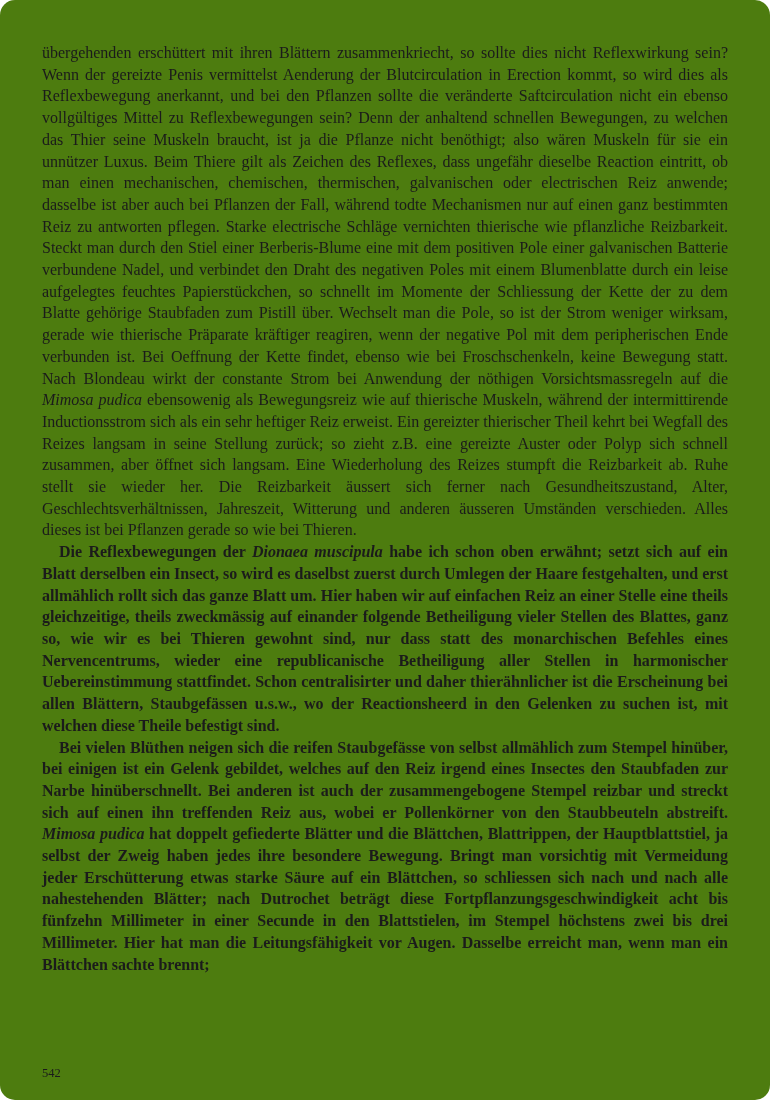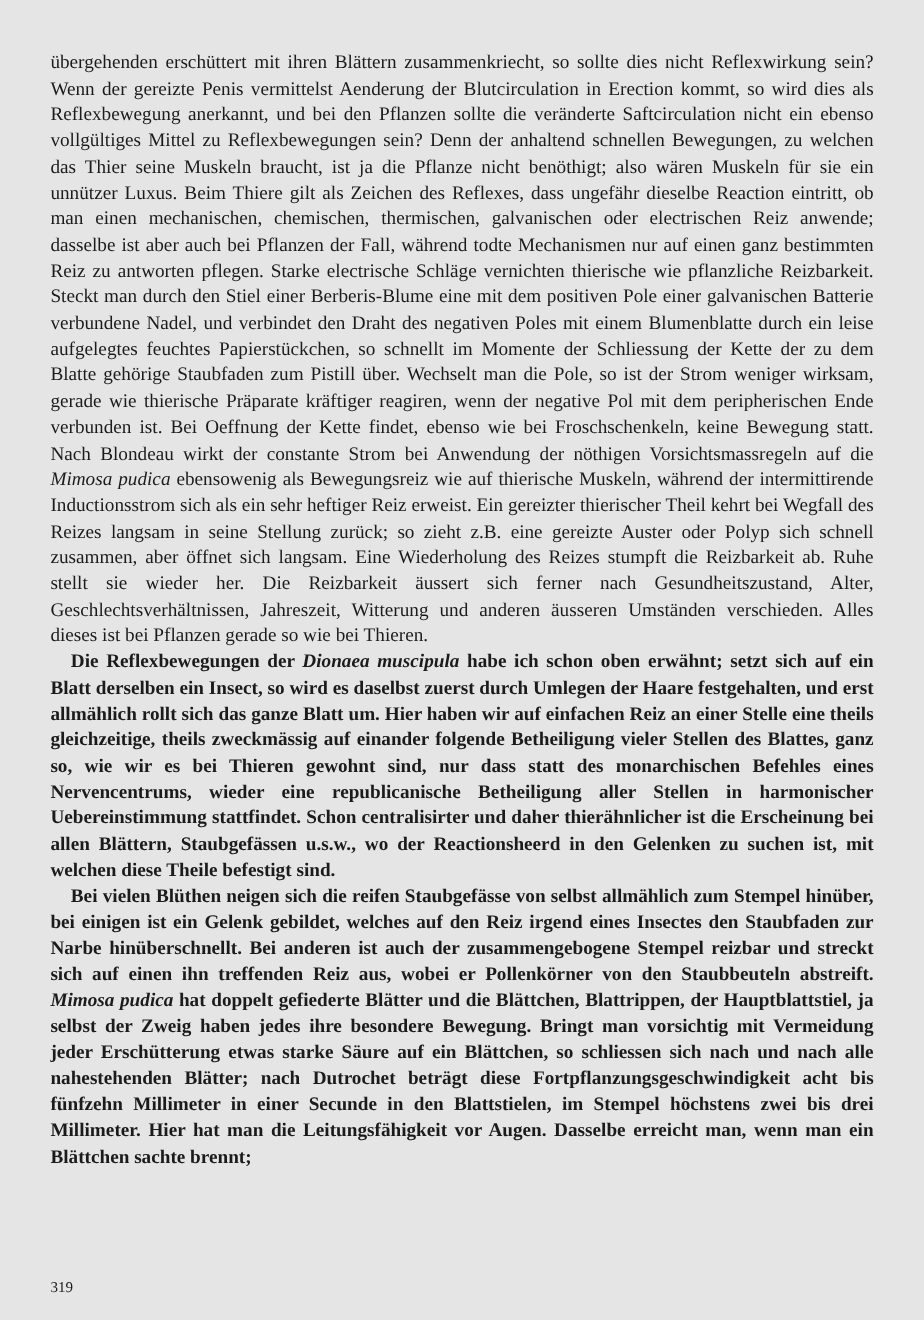--- a/index.html
+++ b/index.html
@@ -4,23 +4,24 @@
 <style>
   html, body {
     margin: 0;
     padding: 0;
     background: #ffffff;
   }
   .page {
     position: relative;
     width: 770px;
     height: 1100px;
-    background: #e5e5e5;
+    background: #4d7c0f;
     overflow: hidden;
     box-sizing: border-box;
+    border-radius: 15px;
   }
   .text-block {
     position: absolute;
     top: 42px;
     left: 42px;
     width: 686px;
     font-family: "Liberation Serif", "DejaVu Serif", serif;
     font-size: 16px;
     line-height: 21.7px;
     color: #1b1b1b;
@@ -48,14 +49,14 @@
 </style>
 </head>
 <body>
 
 <div class="page">
   <div class="text-block">
       <p><span>übergehenden erschüttert mit ihren Blättern zusammenkriecht, so sollte dies nicht Reflexwirkung sein? Wenn der gereizte Penis vermittelst Aenderung der Blutcirculation in Erection kommt, so wird dies als Reflexbewegung anerkannt, und bei den Pflanzen sollte die veränderte Saftcirculation nicht ein ebenso vollgültiges Mittel zu Reflexbewegungen sein? Denn der anhaltend schnellen Bewegungen, zu welchen das Thier seine Muskeln braucht, ist ja die Pflanze nicht benöthigt; also wären Muskeln für sie ein unnützer Luxus. Beim Thiere gilt als Zeichen des Reflexes, dass ungefähr dieselbe Reaction eintritt, ob man einen mechanischen, chemischen, thermischen, galvanischen oder electrischen Reiz anwende; dasselbe ist aber auch bei Pflanzen der Fall, während todte Mechanismen nur auf einen ganz bestimmten Reiz zu antworten pflegen. Starke electrische Schläge vernichten thierische wie pflanzliche Reizbarkeit. Steckt man durch den Stiel einer Berberis-Blume eine mit dem positiven Pole einer galvanischen Batterie verbundene Nadel, und verbindet den Draht des negativen Poles mit einem Blumenblatte durch ein leise aufgelegtes feuchtes Papierstückchen, so schnellt im Momente der Schliessung der Kette der zu dem Blatte gehörige Staubfaden zum Pistill über. Wechselt man die Pole, so ist der Strom weniger wirksam, gerade wie thierische Präparate kräftiger reagiren, wenn der negative Pol mit dem peripherischen Ende verbunden ist. Bei Oeffnung der Kette findet, ebenso wie bei Froschschenkeln, keine Bewegung statt. Nach Blondeau wirkt der constante Strom bei Anwendung der nöthigen Vorsichtsmassregeln auf die </span><span class="italic">Mimosa pudica</span><span> ebensowenig als Bewegungsreiz wie auf thierische Muskeln, während der intermittirende Inductionsstrom sich als ein sehr heftiger Reiz erweist. Ein gereizter thierischer Theil kehrt bei Wegfall des Reizes langsam in seine Stellung zurück; so zieht z.B. eine gereizte Auster oder Polyp sich schnell zusammen, aber öffnet sich langsam. Eine Wiederholung des Reizes stumpft die Reizbarkeit ab. Ruhe stellt sie wieder her. Die Reizbarkeit äussert sich ferner nach Gesundheitszustand, Alter, Geschlechtsverhältnissen, Jahreszeit, Witterung und anderen äusseren Umständen verschieden. Alles dieses ist bei Pflanzen gerade so wie bei Thieren.</span></p>
       <p class="indent"><span>Die Reflexbewegungen der </span><span class="italic">Dionaea muscipula</span><span> habe ich schon oben erwähnt; setzt sich auf ein Blatt derselben ein Insect, so wird es daselbst zuerst durch Umlegen der Haare festgehalten, und erst allmählich rollt sich das ganze Blatt um. Hier haben wir auf einfachen Reiz an einer Stelle eine theils gleichzeitige, theils zweckmässig auf einander folgende Betheiligung vieler Stellen des Blattes, ganz so, wie wir es bei Thieren gewohnt sind, nur dass statt des monarchischen Befehles eines Nervencentrums, wieder eine republicanische Betheiligung aller Stellen in harmonischer Uebereinstimmung stattfindet. Schon centralisirter und daher thierähnlicher ist die Erscheinung bei allen Blättern, Staubgefässen u.s.w., wo der Reactionsheerd in den Gelenken zu suchen ist, mit welchen diese Theile befestigt sind.</span></p>
       <p class="indent"><span>Bei vielen Blüthen neigen sich die reifen Staubgefässe von selbst allmählich zum Stempel hinüber, bei einigen ist ein Gelenk gebildet, welches auf den Reiz irgend eines Insectes den Staubfaden zur Narbe hinüberschnellt. Bei anderen ist auch der zusammengebogene Stempel reizbar und streckt sich auf einen ihn treffenden Reiz aus, wobei er Pollenkörner von den Staubbeuteln abstreift. </span><span class="italic">Mimosa pudica</span><span> hat doppelt gefiederte Blätter und die Blättchen, Blattrippen, der Hauptblattstiel, ja selbst der Zweig haben jedes ihre besondere Bewegung. Bringt man vorsichtig mit Vermeidung jeder Erschütterung etwas starke Säure auf ein Blättchen, so schliessen sich nach und nach alle nahestehenden Blätter; nach Dutrochet beträgt diese Fortpflanzungsgeschwindigkeit acht bis fünfzehn Millimeter in einer Secunde in den Blattstielen, im Stempel höchstens zwei bis drei Millimeter. Hier hat man die Leitungsfähigkeit vor Augen. Dasselbe erreicht man, wenn man ein Blättchen sachte brennt;</span></p>
     </div>
-  <div class="page-number">319</div>
+  <div class="page-number">542</div>
 </div>
 
 </body></html>

